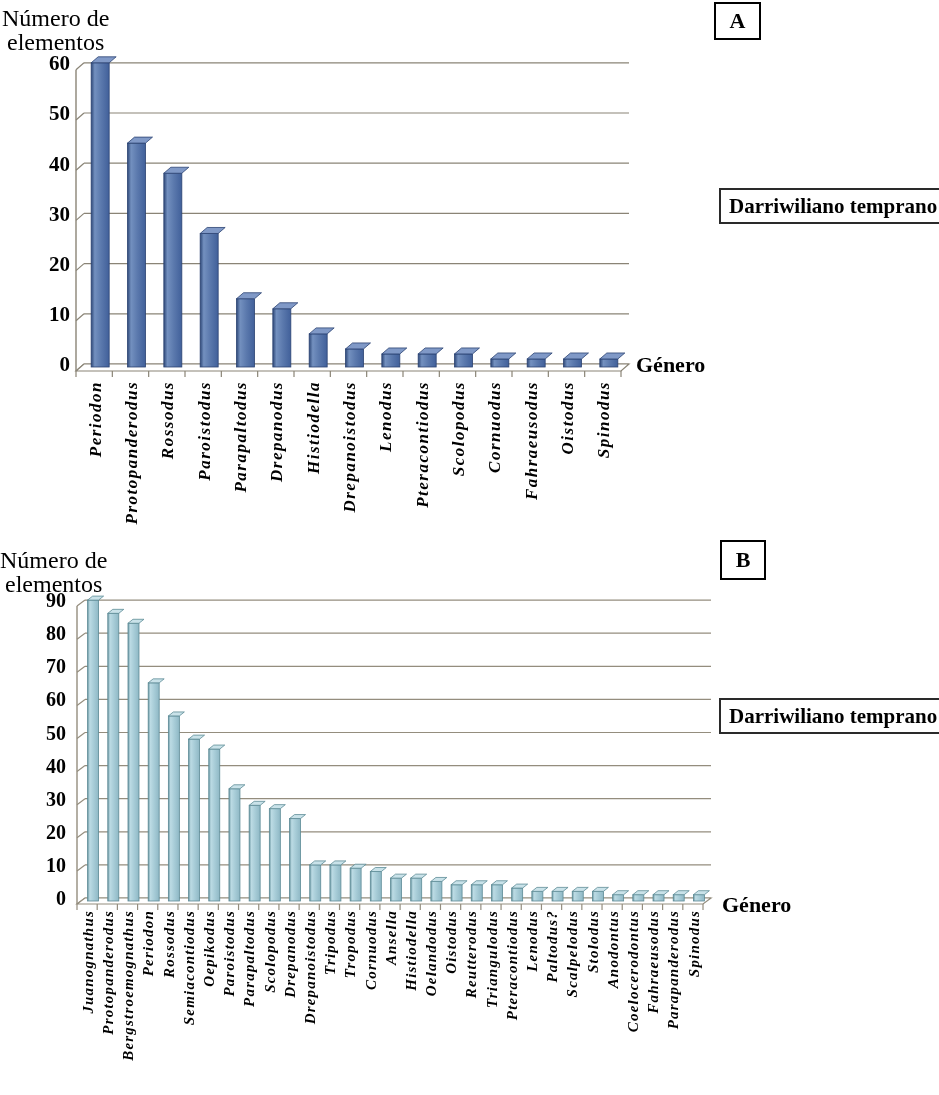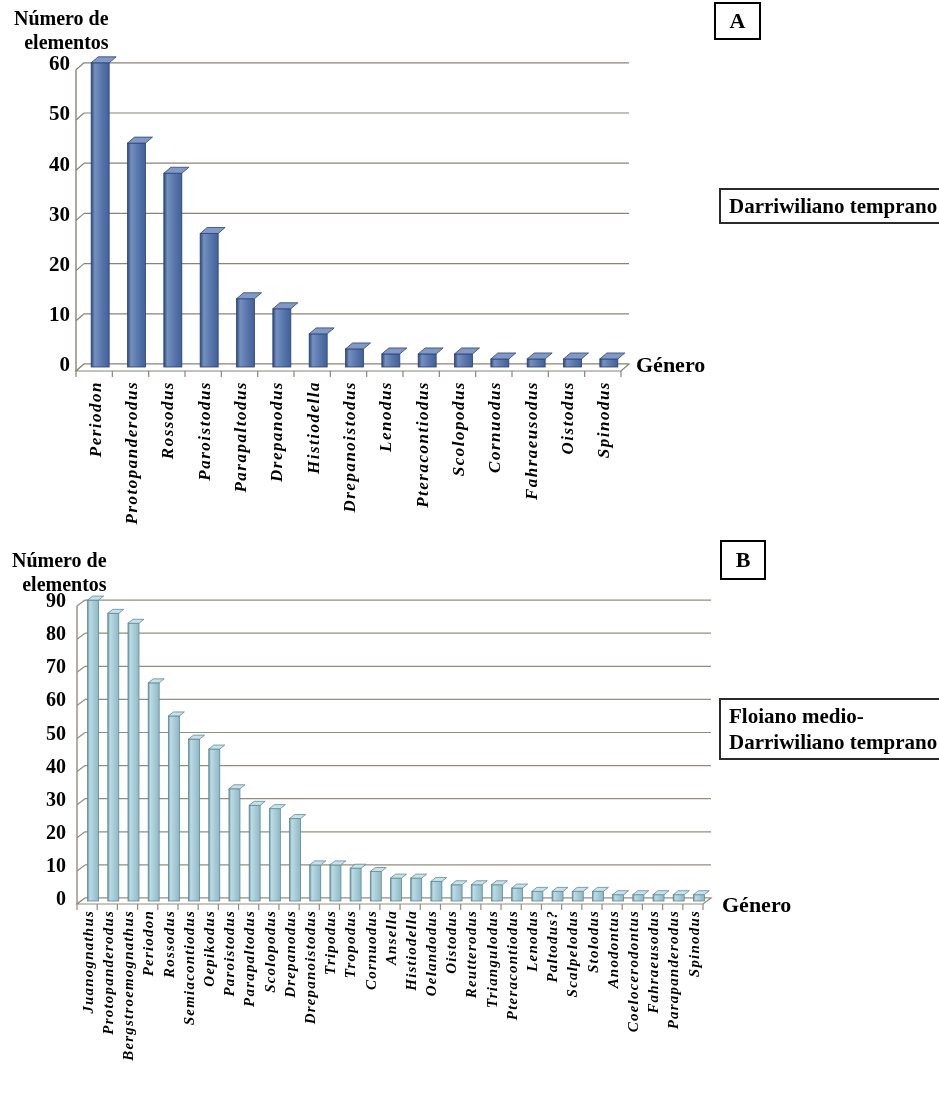--- a/index.html
+++ b/index.html
@@ -8,27 +8,26 @@
     width: 939px;
     height: 1095px;
     background: #ffffff;
     font-family: "Liberation Serif", "DejaVu Serif", serif;
     color: #000000;
     overflow: hidden;
   }
   .charts-svg { position: absolute; left: 0; top: 0; }
   .ylabel {
     position: absolute;
-    font-weight: bold;
-    font-size: 20px;
+    font-weight: normal;
+    font-size: 24px;
     line-height: 24px;
     white-space: nowrap;
-    margin-left: 12px;
   }
-  .ylabel .line2 { text-align: right; }
+  .ylabel .line2 { text-align: center; }
   .panel-letter-box {
     position: absolute;
     border: 2px solid #000000;
     background: #ffffff;
     display: flex;
     align-items: center;
     justify-content: center;
     font-weight: bold;
     font-size: 22px;
   }
@@ -417,18 +416,17 @@
     <div>Darriwiliano temprano</div>
   </div>
   <div class="xlabel" style="left:636px; top:352px;">Género</div>
 
   <div class="ylabel" style="left:0px; top:548px;">
     <div class="line1">Número de</div>
     <div class="line2">elementos</div>
   </div>
   <div class="panel-letter-box" style="left:720px; top:540px; width:42px; height:36px;">B</div>
   <div class="annotation-box" style="left:719px; top:698px;">
-    <div>Floiano medio-</div>
     <div>Darriwiliano temprano</div>
   </div>
   <div class="xlabel" style="left:722px; top:892px;">Género</div>
 
 </div>
 
 </body></html>

